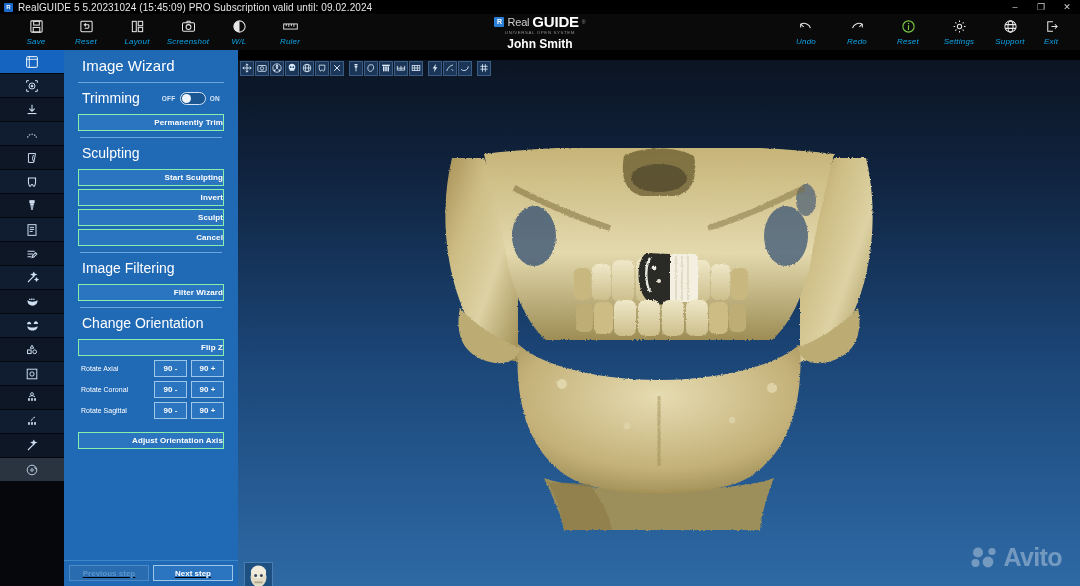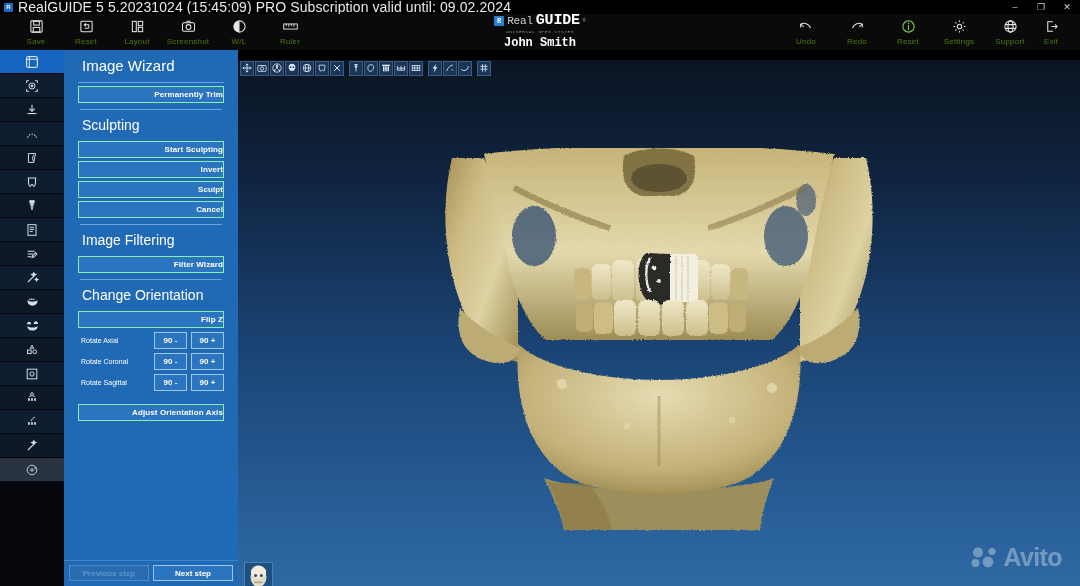--- a/index.html
+++ b/index.html
@@ -16,46 +16,45 @@
     position: absolute; left: 0; top: 0; width: 1080px; height: 14px;
     background: #000; color: #e8e8e8;
     display: flex; align-items: center;
   }
   .tb-appicon {
     width: 9px; height: 9px; margin-left: 4px; margin-right: 5px;
     background: #1b6ac9; border-radius: 1px;
     display: flex; align-items: center; justify-content: center;
     font-size: 6px; color: #fff; font-weight: bold;
   }
-  .tb-text { font-size: 14px; letter-spacing: .1px; white-space: nowrap; }
+  .tb-text { font-size: 10px; letter-spacing: .1px; white-space: nowrap; }
   .tb-ctrls { margin-left: auto; display: flex; height: 14px; }
   .tb-btn {
     width: 26px; height: 14px; display: flex; align-items: center; justify-content: center;
     color: #cfcfcf; font-size: 9px;
   }
 
   
   .toolbar {
     position: absolute; left: 0; top: 14px; width: 1080px; height: 36px;
     background: #0a0a0a;
   }
   .tool {
     position: absolute; top: 0; height: 36px; width: 72px;
     display: flex; flex-direction: column; align-items: center; justify-content: center;
-    color: #4d7c0f; cursor: pointer;
+    color: #0ea5e9; cursor: pointer; font-style: italic;
   }
   .tool .ti { height: 17px; display: flex; align-items: center; justify-content: center; }
   .tool .tl { font-size: 8px; margin-top: 2px; letter-spacing: .2px; }
   .tool svg { display: block; }
 
   .brand {
     position: absolute; left: 0; right: 0; top: 0; height: 36px;
-    display: flex; flex-direction: column; align-items: center; justify-content: flex-end;
+    display: flex; flex-direction: column; align-items: center; justify-content: center;
     pointer-events: none;
-    font-family: Liberation Mono, monospace;
   }
   .brand-logo { display: flex; align-items: center; gap: 3px; }
   .brand-mark {
     width: 10px; height: 10px; background: #2b7fd4; border-radius: 1px;
     color: #fff; font-size: 7px; font-weight: bold;
     display: flex; align-items: center; justify-content: center;
   }
   .brand-real { font-size: 11px; color: #cfcfcf; letter-spacing: -.2px; }
   .brand-guide { font-size: 15px; color: #fff; font-weight: bold; letter-spacing: -.2px; }
   .brand-tm { font-size: 5px; color: #9a9a9a; vertical-align: super; }
@@ -118,20 +117,21 @@
   }
   .rot-lab { font-size: 7px; color: #ffffff; width: 72px; padding-left: 3px; }
   .rot-btn {
     flex: 1; height: 17px; background: #2b74bf; border: 1px solid #9ec6e8;
     color: #fff; font-size: 8px; font-weight: bold;
     font-family: "Liberation Sans", sans-serif; cursor: pointer;
   }
   .panel-foot {
     height: 26px; display: flex; gap: 4px; padding: 4px 5px 5px 5px;
     border-top: 1px solid #3f86c8;
+    text-decoration: underline;
   }
   .foot-btn {
     flex: 1; background: #2b74bf; border: 1px solid #9ec6e8; color: #fff;
     font-size: 8px; font-weight: bold; font-family: "Liberation Sans", sans-serif;
     cursor: pointer;
   }
   .foot-btn.disabled { color: #5b95cc; border-color: #4b8ac6; background: #2a6cb0; }
 
   
   .viewport {
@@ -489,20 +489,30 @@
         </svg>
       </span>
     </div>
   </div>
 
   <div class="panel">
     <div class="panel-inner">
 
       <div class="panel-title">Image Wizard</div>
 
+      <div class="sect-head">
+        <div class="sect-title">Trimming</div>
+        <div class="toggle-wrap">
+          <span class="toggle-lab">OFF</span>
+          <div class="toggle">
+              <div class="knob"></div>
+            </div>
+          <span class="toggle-lab">ON</span>
+        </div>
+      </div>
       <button class="pbtn">Permanently Trim</button>
 
       <div class="divider"></div>
 
       <div class="sect-head">
         <div class="sect-title">Sculpting</div>
       </div>
       <button class="pbtn">Start Sculpting</button>
       <button class="pbtn">Invert</button>
       <button class="pbtn">Sculpt</button>

